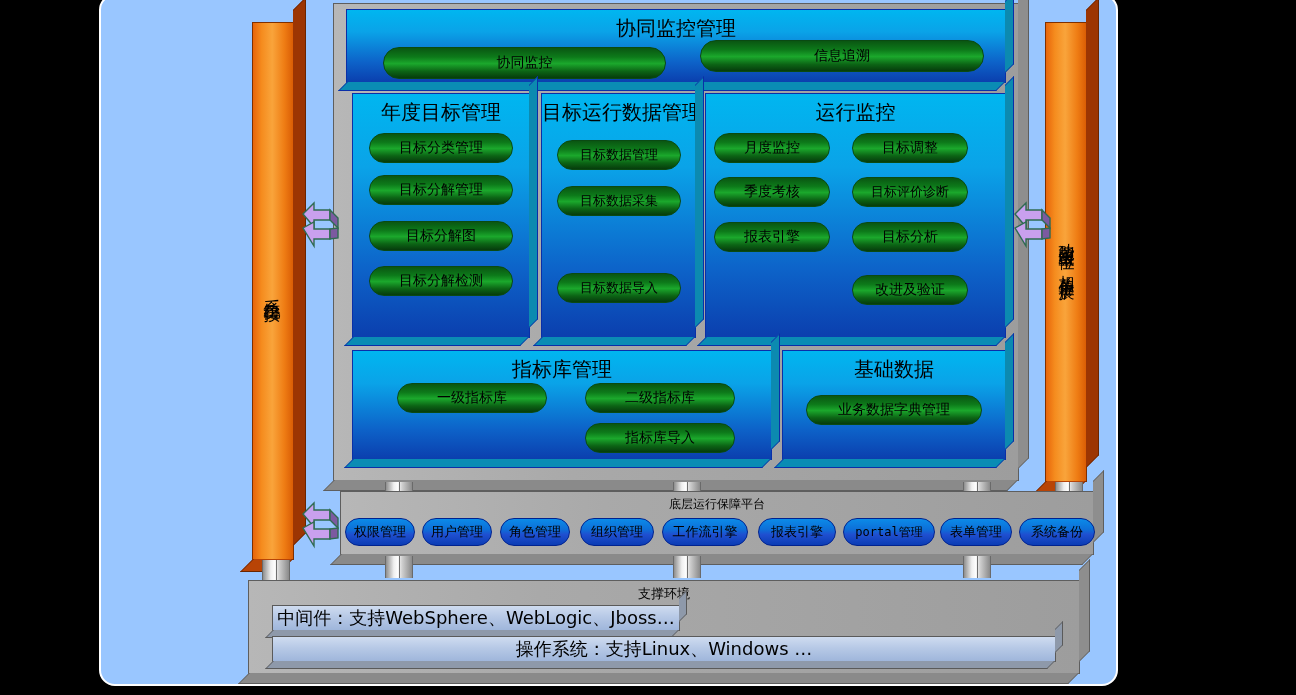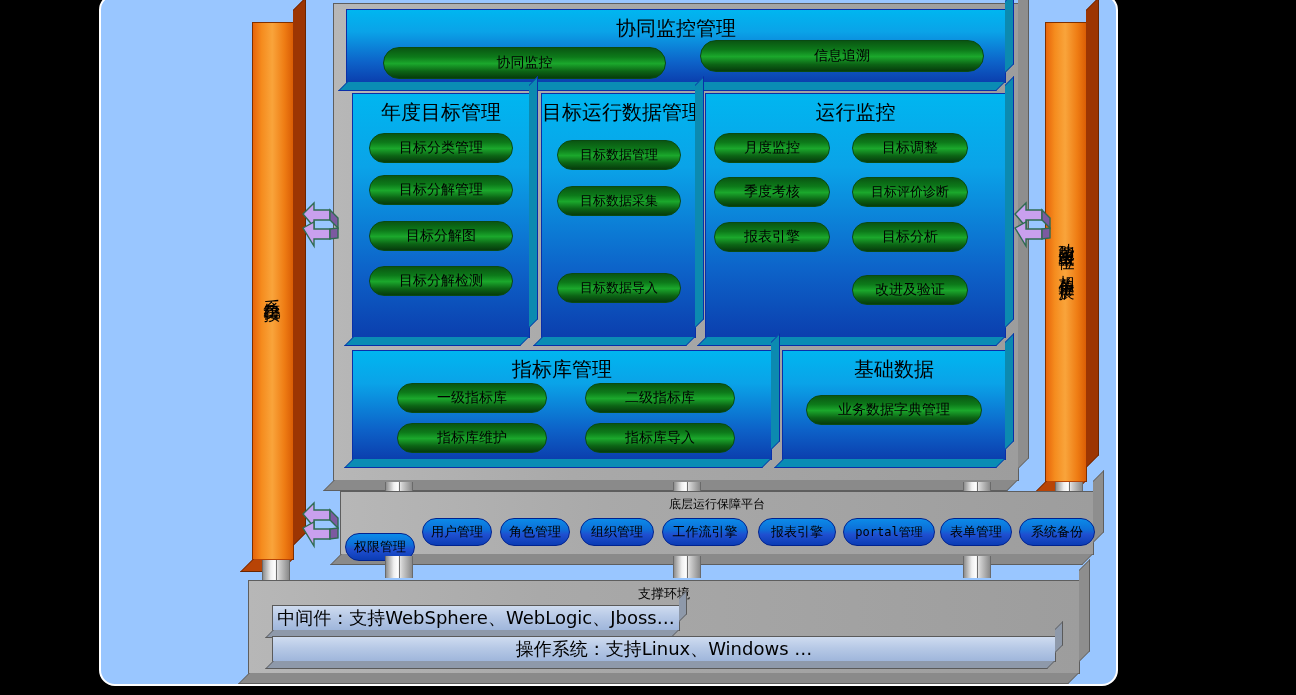--- a/index.html
+++ b/index.html
@@ -123,21 +123,20 @@
   <div class="pill" style="left:852px;top:133px;width:116px;height:30px;">目标调整</div>
   <div class="pill" style="left:852px;top:177px;width:116px;height:30px;font-size:13px;">目标评价诊断</div>
   <div class="pill" style="left:852px;top:222px;width:116px;height:30px;">目标分析</div>
   <div class="pill" style="left:852px;top:275px;width:116px;height:30px;">改进及验证</div>
 
   <div class="panel" style="left:352px;top:350px;width:420px;height:110px;">
     <div class="panel-title">指标库管理</div>
   </div>
   <div class="pill" style="left:397px;top:383px;width:150px;height:30px;">一级指标库</div>
   <div class="pill" style="left:585px;top:383px;width:150px;height:30px;">二级指标库</div>
-  <div class="pill" style="left:397px;top:423px;width:150px;height:30px;">指标库维护</div>
   <div class="pill" style="left:585px;top:423px;width:150px;height:30px;">指标库导入</div>
 
   <div class="panel" style="left:782px;top:350px;width:224px;height:110px;">
     <div class="panel-title">基础数据</div>
   </div>
   <div class="pill" style="left:806px;top:395px;width:176px;height:30px;">业务数据字典管理</div>
 
   <div class="orangebar" style="left:252px;top:22px;width:42px;height:538px;">
     <div class="vtext">系统接口</div>
   </div>
@@ -179,21 +178,21 @@
   <div class="leg" style="left:673px;top:482px;">
       <i></i>
     </div>
   <div class="leg" style="left:963px;top:482px;">
       <i></i>
     </div>
 
   <div class="graybox" style="left:340px;top:491px;width:754px;height:64px;"></div>
   <div class="plattitle" style="left:340px;top:496px;width:754px;">底层运行保障平台</div>
 
-  <div class="bpill" style="left:345px;top:518px;width:70px;margin-top:15px;">权限管理</div>
+  <div class="bpill" style="left:345px;top:518px;width:70px;">权限管理</div>
   <div class="bpill" style="left:422px;top:518px;width:70px;">用户管理</div>
   <div class="bpill" style="left:500px;top:518px;width:70px;">角色管理</div>
   <div class="bpill" style="left:580px;top:518px;width:74px;">组织管理</div>
   <div class="bpill" style="left:662px;top:518px;width:86px;">工作流引擎</div>
   <div class="bpill" style="left:758px;top:518px;width:78px;">报表引擎</div>
   <div class="bpill mono" style="left:843px;top:518px;width:92px;font-size:12px;">portal管理</div>
   <div class="bpill" style="left:940px;top:518px;width:72px;">表单管理</div>
   <div class="bpill" style="left:1019px;top:518px;width:76px;">系统备份</div>
 
   <div class="leg" style="left:385px;top:556px;">

